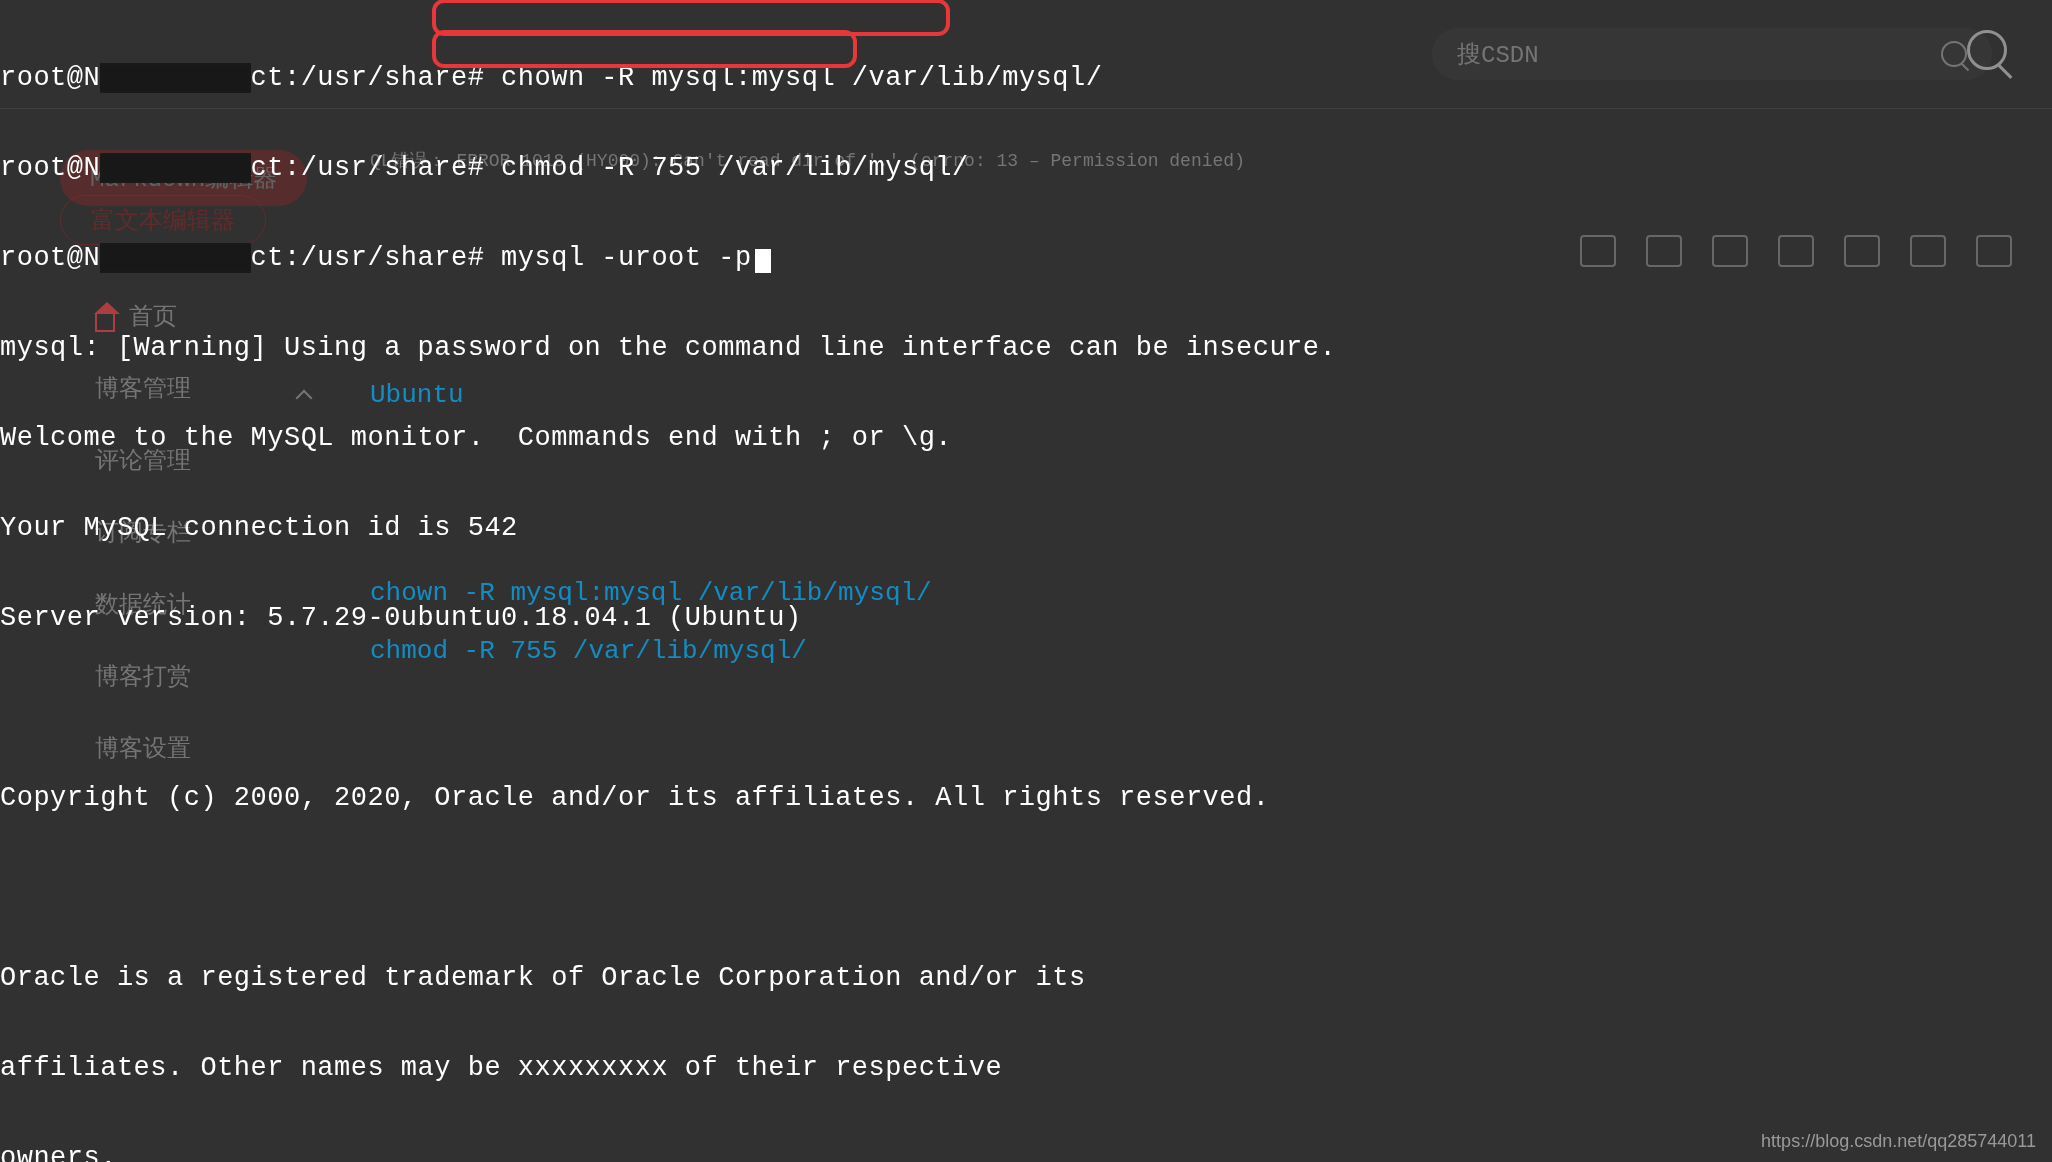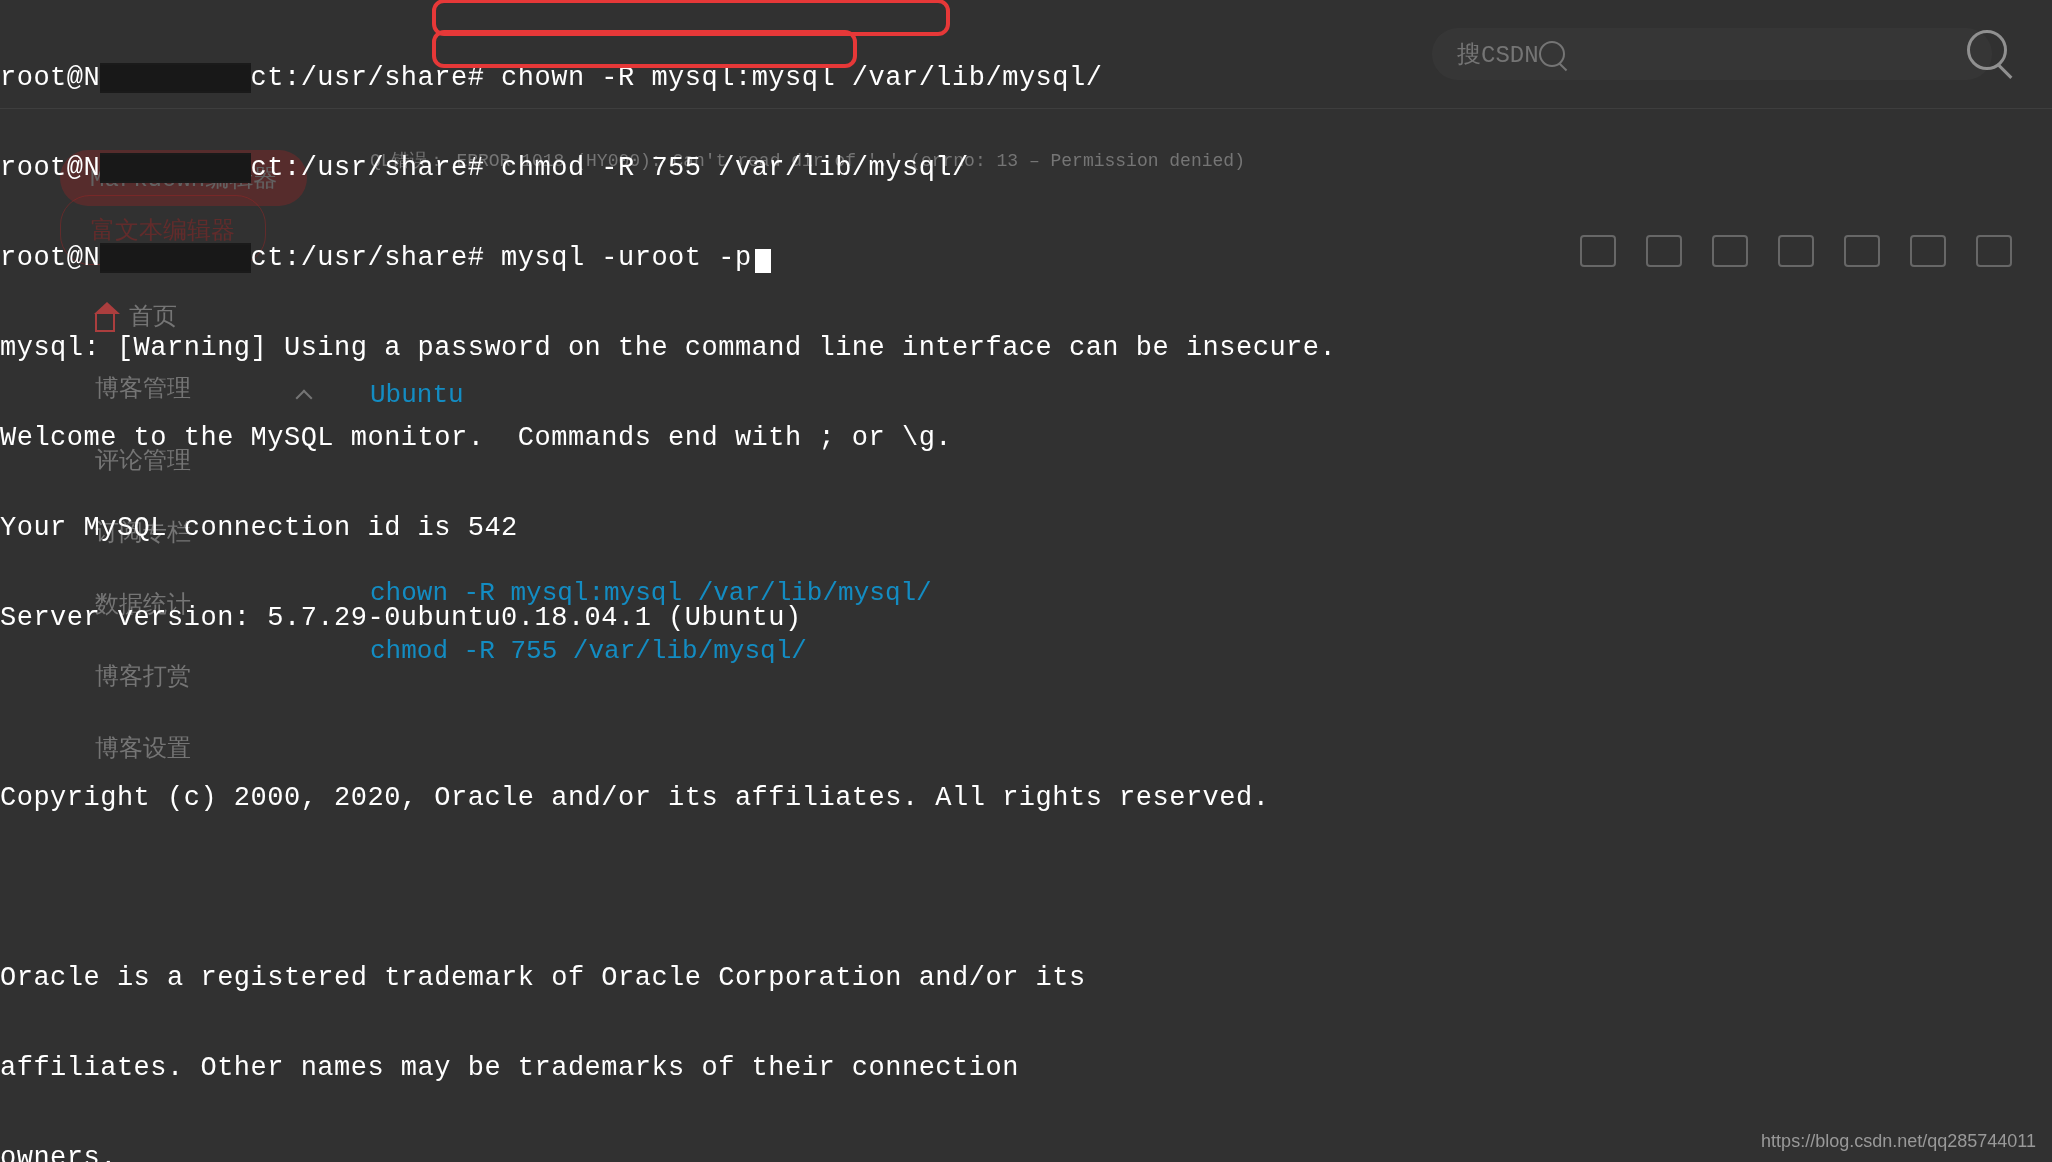--- a/index.html
+++ b/index.html
@@ -37,20 +37,21 @@
     .bg-search-box {
       background: #3a3a3a;
       border-radius: 30px;
       padding: 10px 25px;
       margin-left: 650px;
       width: 560px;
       font-size: 24px;
       color: #888;
       display: flex;
       align-items: center;
+      justify-content: space-between;
     }
     .bg-search-icon {
       width: 26px; height: 26px;
       border: 2px solid #888; border-radius: 50%;
       position: relative;
     }
     .bg-search-icon::after {
       content: ''; position: absolute;
       width: 10px; height: 2px; background: #888;
       transform: rotate(45deg);
@@ -74,21 +75,21 @@
       font-size: 24px;
       opacity: 0.3;
     }
     .bg-button {
       position: absolute;
       top: 195px;
       left: 60px;
       border: 1px solid #c22;
       color: #c22;
       border-radius: 30px;
-      padding: 18px 30px;
+      padding: 8px 30px;
       font-size: 24px;
       opacity: 0.4;
     }
     .bg-sidebar {
       position: absolute;
       top: 280px;
       left: 60px;
       width: 250px;
       font-size: 24px;
       color: #888;
@@ -284,21 +285,21 @@
   <div class="term-line"><span>root@N</span><span class="redact">xxxxxxxxx</span><span>ct:/usr/share#</span> <span>chmod -R 755 /var/lib/mysql/</span></div>
   <div class="term-line"><span>root@N</span><span class="redact">xxxxxxxxx</span><span>ct:/usr/share#</span> <span>mysql -uroot -p</span><span class="term-block"></span></div>
   <div class="term-line">mysql: [Warning] Using a password on the command line interface can be insecure.</div>
   <div class="term-line">Welcome to the MySQL monitor.  Commands end with ; or \g.</div>
   <div class="term-line">Your MySQL connection id is 542</div>
   <div class="term-line">Server version: 5.7.29-0ubuntu0.18.04.1 (Ubuntu)</div>
   <div class="term-line"></div>
   <div class="term-line">Copyright (c) 2000, 2020, Oracle and/or its affiliates. All rights reserved.</div>
   <div class="term-line"></div>
   <div class="term-line">Oracle is a registered trademark of Oracle Corporation and/or its</div>
-  <div class="term-line">affiliates. Other names may be trademarks of their connection</div>
+  <div class="term-line">affiliates. Other names may be xxxxxxxxx of their respective</div>
   <div class="term-line">owners.</div>
   
   
   
   
   
   
   
   
   

